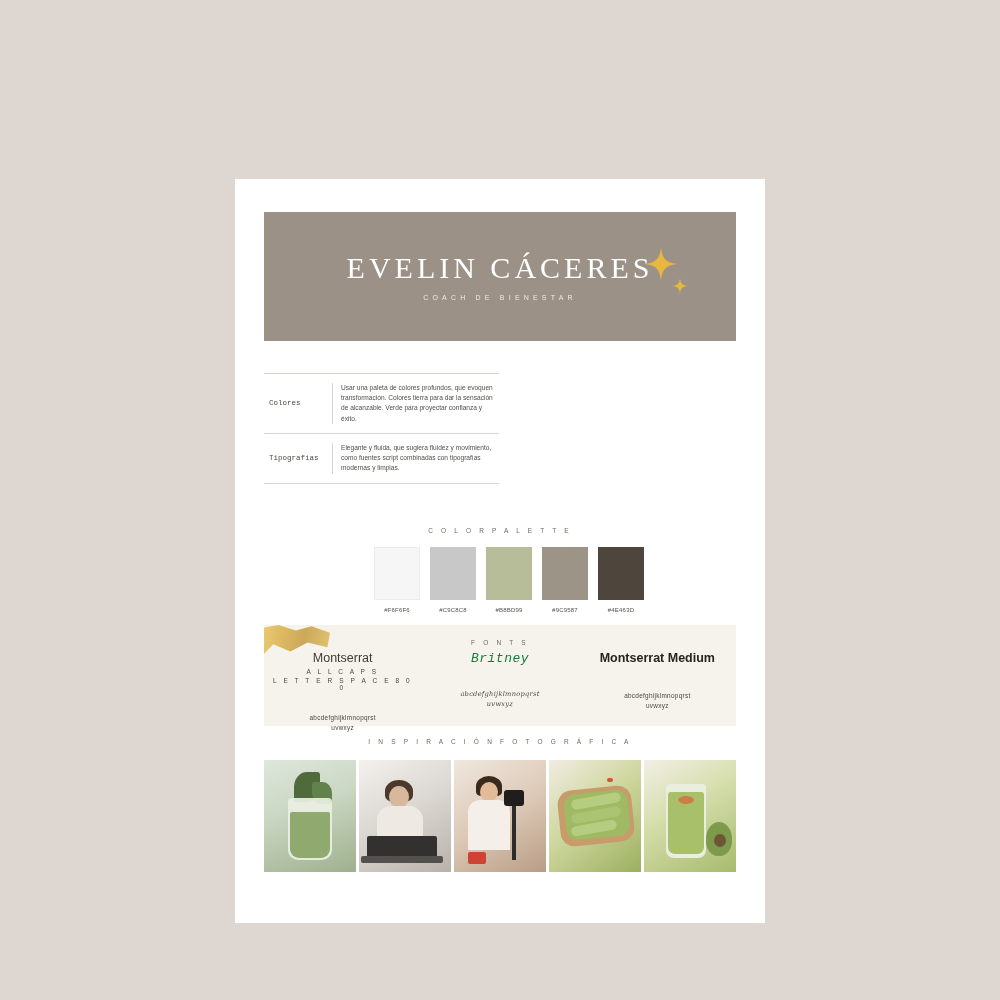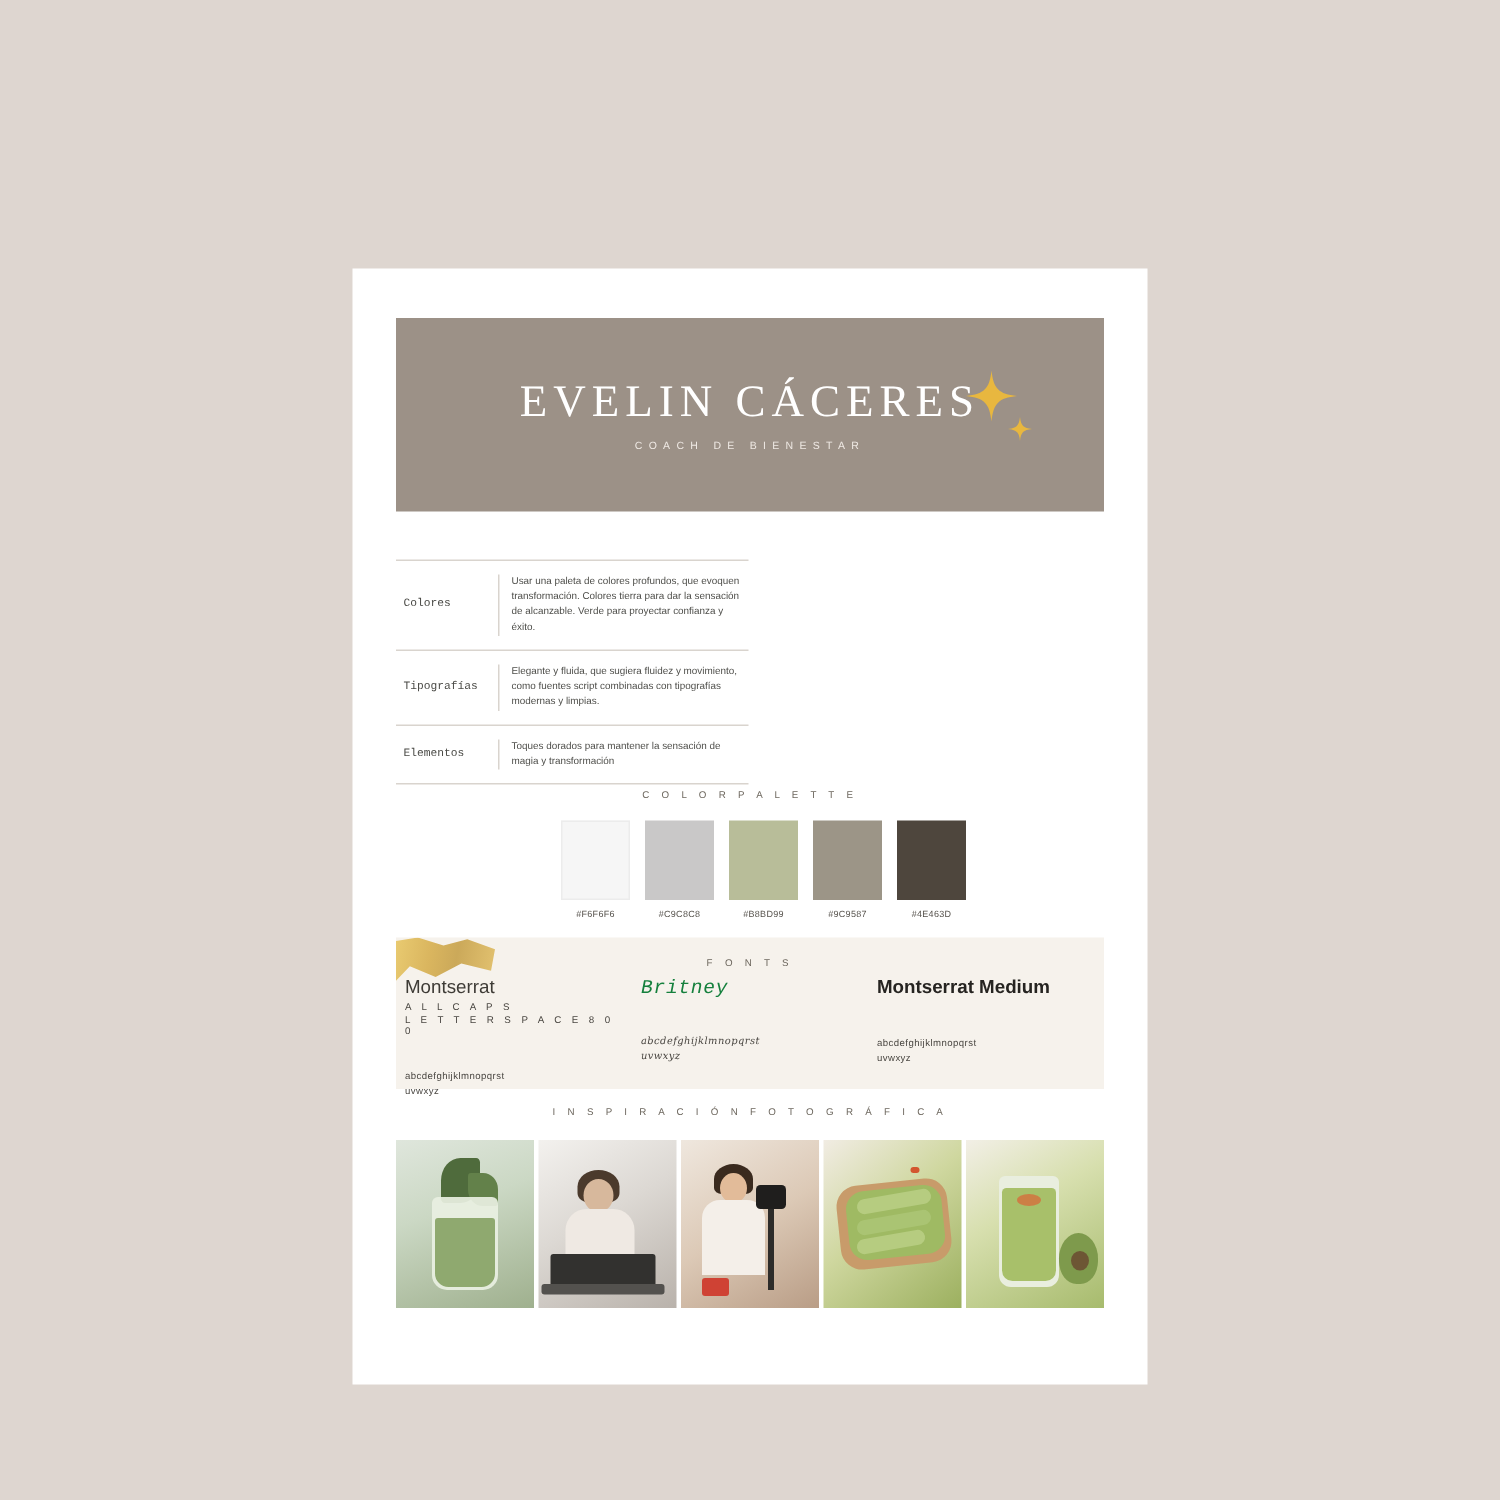--- a/index.html
+++ b/index.html
@@ -196,20 +196,21 @@
   }
   .font-cols {
     position: absolute;
     top: 26px;
     left: 0;
     width: 472px;
     display: flex;
   }
   .font-col {
     flex: 1;
+    text-align: center;
     padding: 0 6px;
     box-sizing: border-box;
   }
   .font-name-1 {
     font-size: 12.5px;
     color: #3e3b36;
     font-family: "Liberation Sans", sans-serif;
   }
   .font-caps {
     font-size: 6.5px;
@@ -329,24 +330,20 @@
 
   <div class="specs">
     <div class="spec-row">
       <div class="spec-label">Colores</div>
       <div class="spec-text">Usar una paleta de colores profundos, que evoquen transformación. Colores tierra para dar la sensación de alcanzable. Verde para proyectar confianza y éxito.</div>
     </div>
     <div class="spec-row">
       <div class="spec-label">Tipografías</div>
       <div class="spec-text">Elegante y fluida, que sugiera fluidez y movimiento, como fuentes script combinadas con tipografías modernas y limpias.</div>
     </div>
-    <div class="spec-row">
-      <div class="spec-label">Elementos</div>
-      <div class="spec-text">Toques dorados para mantener la sensación de magia y transformación</div>
-    </div>
   </div>
 
 
   <div class="section-title" style="top:348px;">C O L O R   P A L E T T E</div>
 
   <div class="swatches">
     <div class="swatch">
       <div class="swatch-chip" style="background:#F6F6F6;border:1px solid #ececec;box-sizing:border-box;"></div>
       <div class="swatch-hex">#F6F6F6</div>
     </div>

